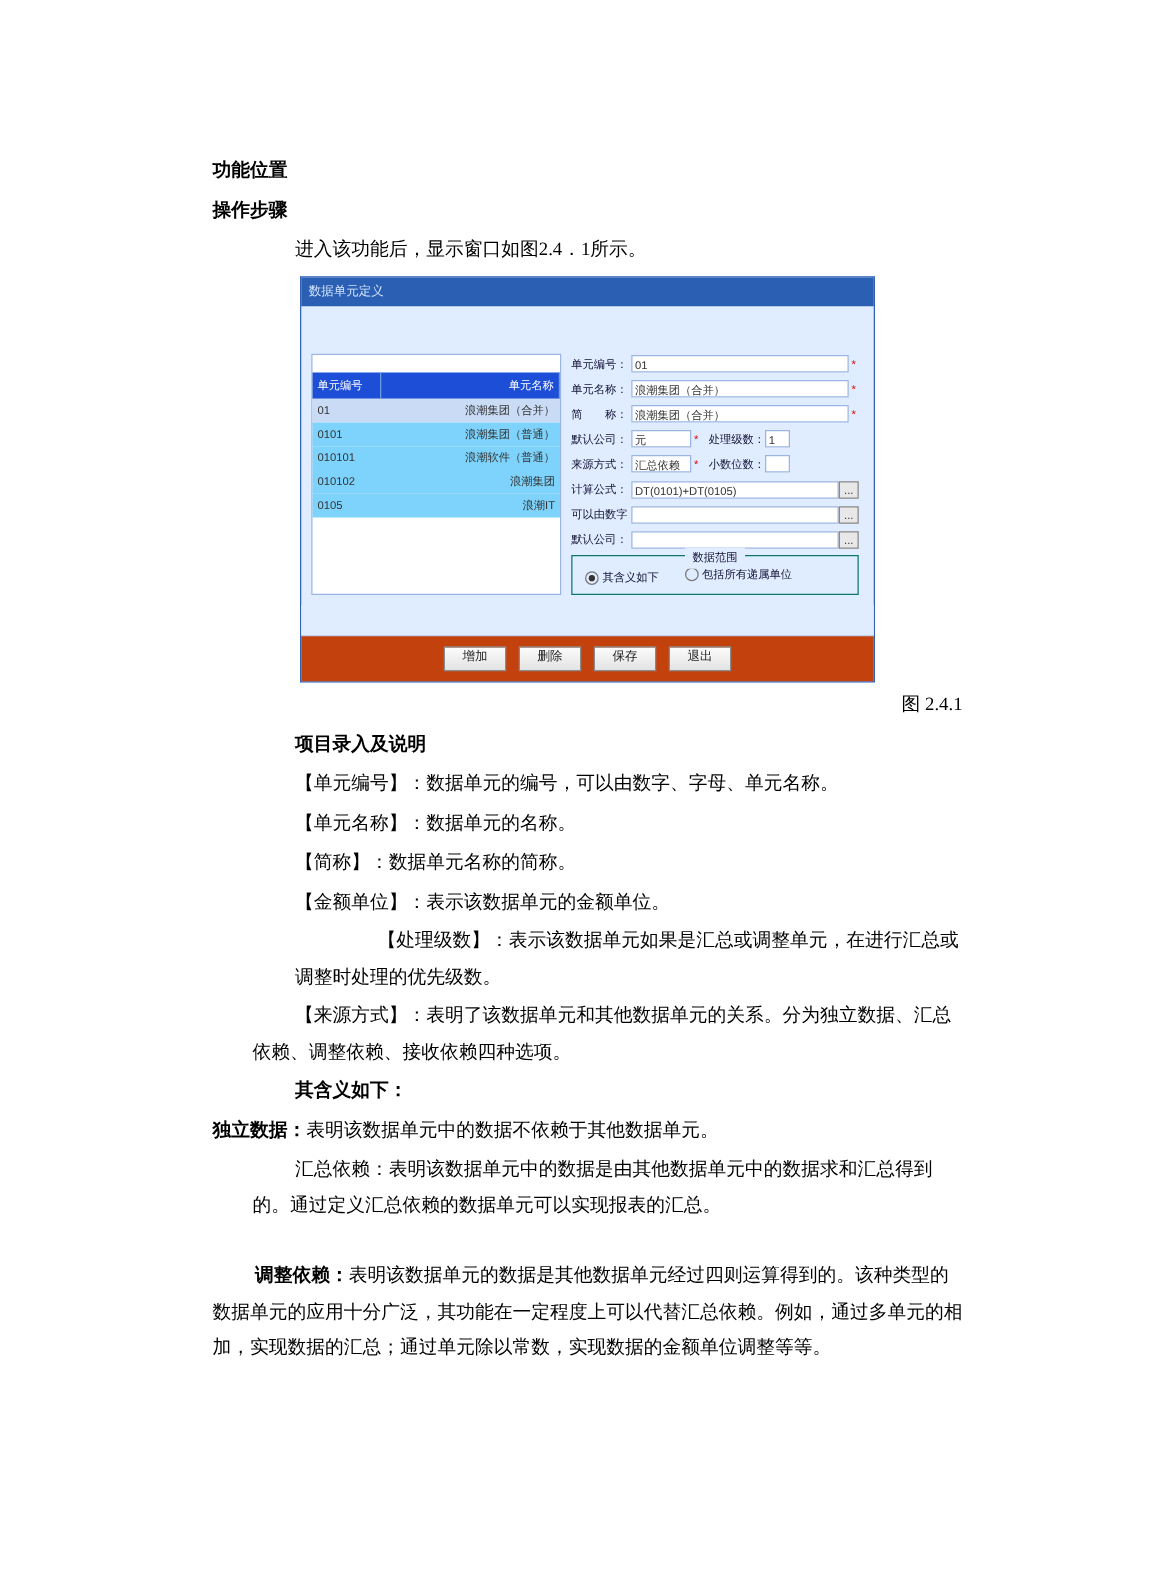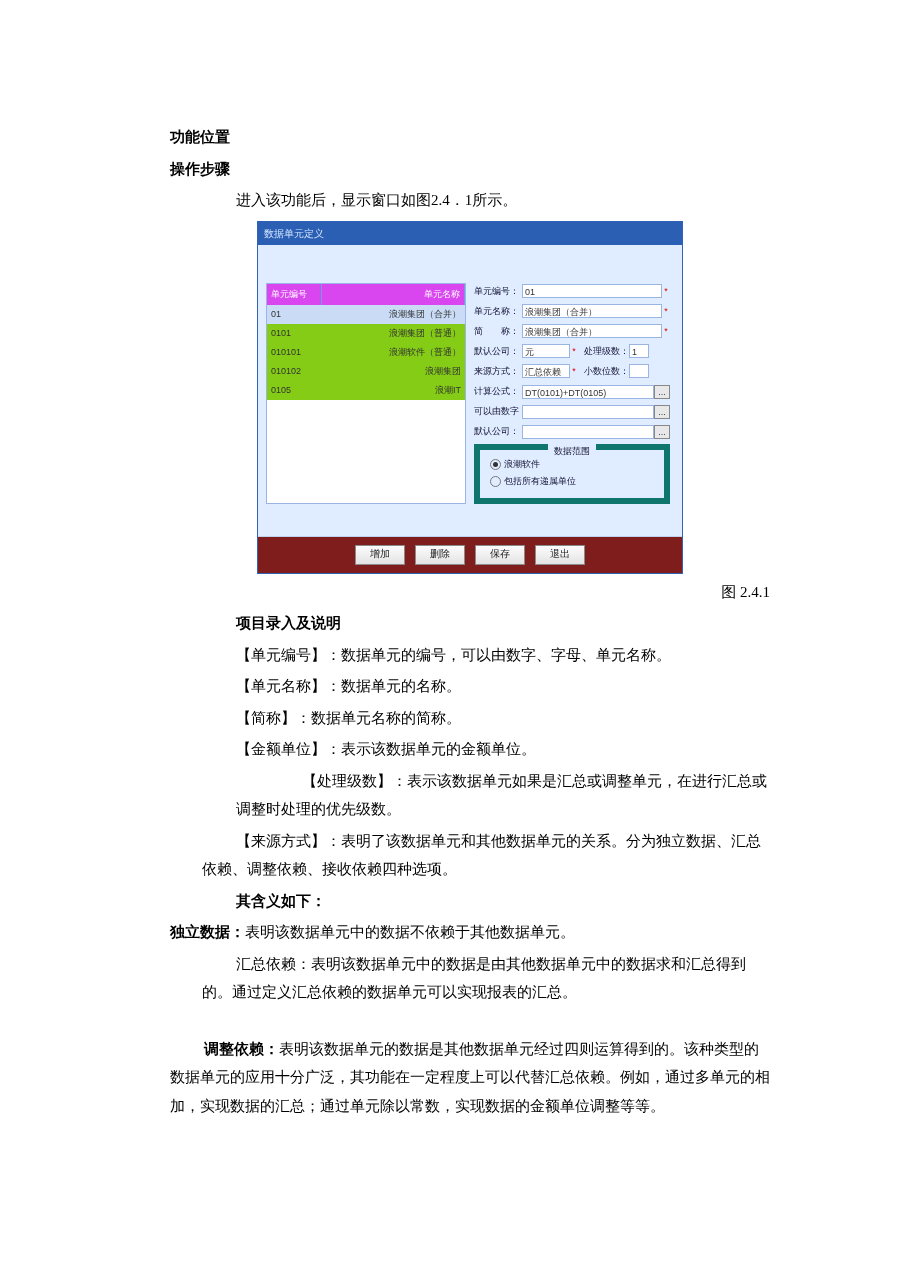--- a/index.html
+++ b/index.html
@@ -24,21 +24,21 @@
     font-weight: bold;
   }
   .indent1 { padding-left: 66px; }
   .indent2 { padding-left: 32px; }
   .centered { text-align: right; }
   .fig {
     display: block;
     margin: 6px auto 0 auto;
   }
   .fig-outer {
-    width: 426px;
+    width: 460px;
     background: #e0ecff;
     border: 1px solid #3062b8;
     box-sizing: border-box;
     margin: 0 auto;
   }
   .fig-title {
     background: #2a5fb4;
     color: #d3e4ff;
     font-size: 10px;
     padding: 2px 6px;
@@ -50,31 +50,32 @@
   }
   .fig-list {
     flex: 0 0 198px;
     background: #fff;
     border: 1px solid #9ab5e4;
     font-size: 9px;
     font-family: "SimSun", sans-serif;
   }
   .fig-list-head {
     display: flex;
-    background: #d946ef;
+    background: #1d4ed8;
     color: #fff;
+    margin-top: 14px;
   }
   .fig-list-head div {
     padding: 2px 4px;
     border-right: 1px solid #6d9de0;
   }
   .fig-list-row {
     display: flex;
     color: #333;
-    background: #84cc16;
+    background: #7dd3fc;
   }
   .fig-list-row.sel { background: #c9dbf5; }
   .fig-list-row div {
     padding: 1px 4px;
     overflow: hidden;
     white-space: nowrap;
   }
   .colA { width: 46px; }
   .colB { flex: 1; text-align: right; }
   .fig-form {
@@ -114,21 +115,21 @@
     width: 16px; height: 14px;
     background: #e8e8e8;
     border: 1px solid #888;
     text-align: center;
     line-height: 12px;
     font-size: 9px;
     color: #333;
     box-sizing: border-box;
   }
   .fieldset {
-    border: 6px solid #0f766e;
+    border: 1px solid #0f766e;
     margin-top: 4px;
     padding: 6px 4px 4px 10px;
     position: relative;
     font-size: 9px;
   }
   .fieldset-legend {
     position: absolute;
     top: -7px;
     left: 50%;
     transform: translateX(-50%);
@@ -140,21 +141,21 @@
     width: 9px; height: 9px; border-radius: 50%;
     border: 1px solid #777; margin-right: 3px;
     display: inline-flex; align-items: center; justify-content: center;
   }
   .radio .dot .inner { width: 5px; height: 5px; border-radius: 50%; background: #333; }
   .fig-buttons {
     display: flex;
     justify-content: center;
     gap: 10px;
     padding: 8px 0 8px 0;
-    background: #7f1d1d;
+    background: #c2410c;
     border-top: 1px solid #c1d2ef;
   }
   .fig-btn {
     width: 48px; height: 18px;
     background: linear-gradient(#fcfcfc,#e3e3e3);
     border: 1px solid #8a8a8a;
     font-size: 10px;
     text-align: center;
     line-height: 16px;
     color: #222;
@@ -255,21 +256,21 @@
             <div class="ff-input"></div>
             <div class="ff-btn">...</div>
           </div>
 
           <div class="fieldset">
             <span class="fieldset-legend">数据范围</span>
             <span class="radio">
               <span class="dot">
                   <span class="inner"></span>
                 </span>
-              <span>浪潮软件</span>
+              <span>其含义如下</span>
             </span>
             <span class="radio">
               <span class="dot"></span>
               <span>包括所有递属单位</span>
             </span>
           </div>
         </div>
       </div>
 
       <div class="spacer-btns"></div>

